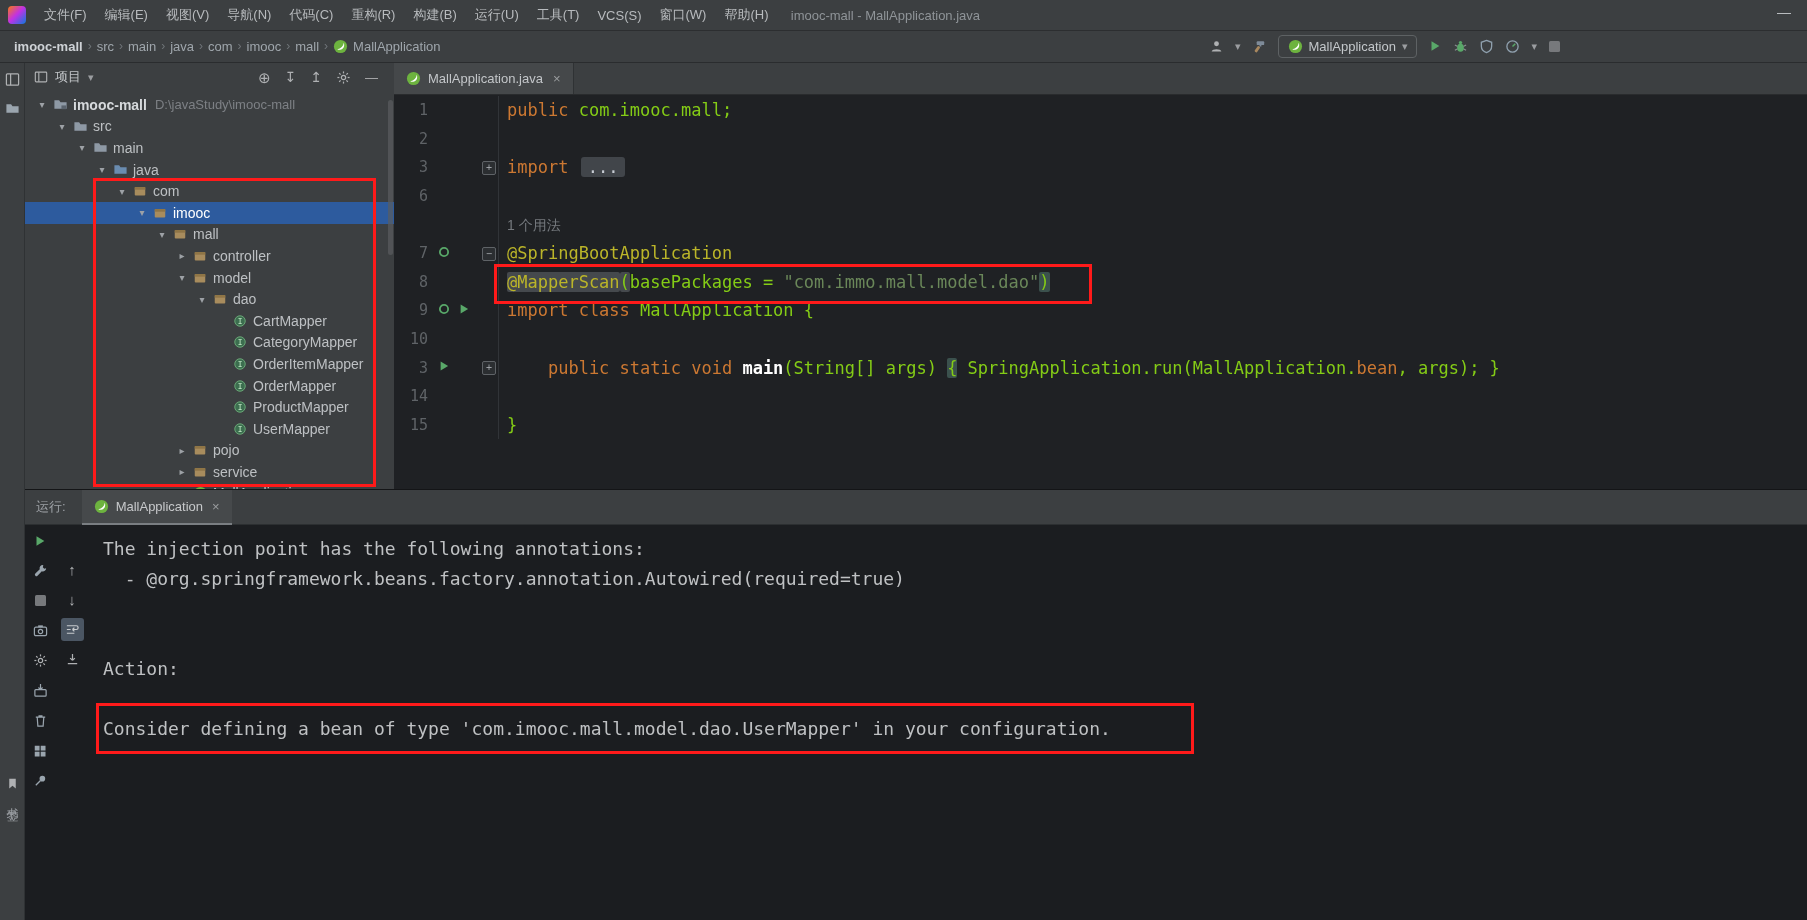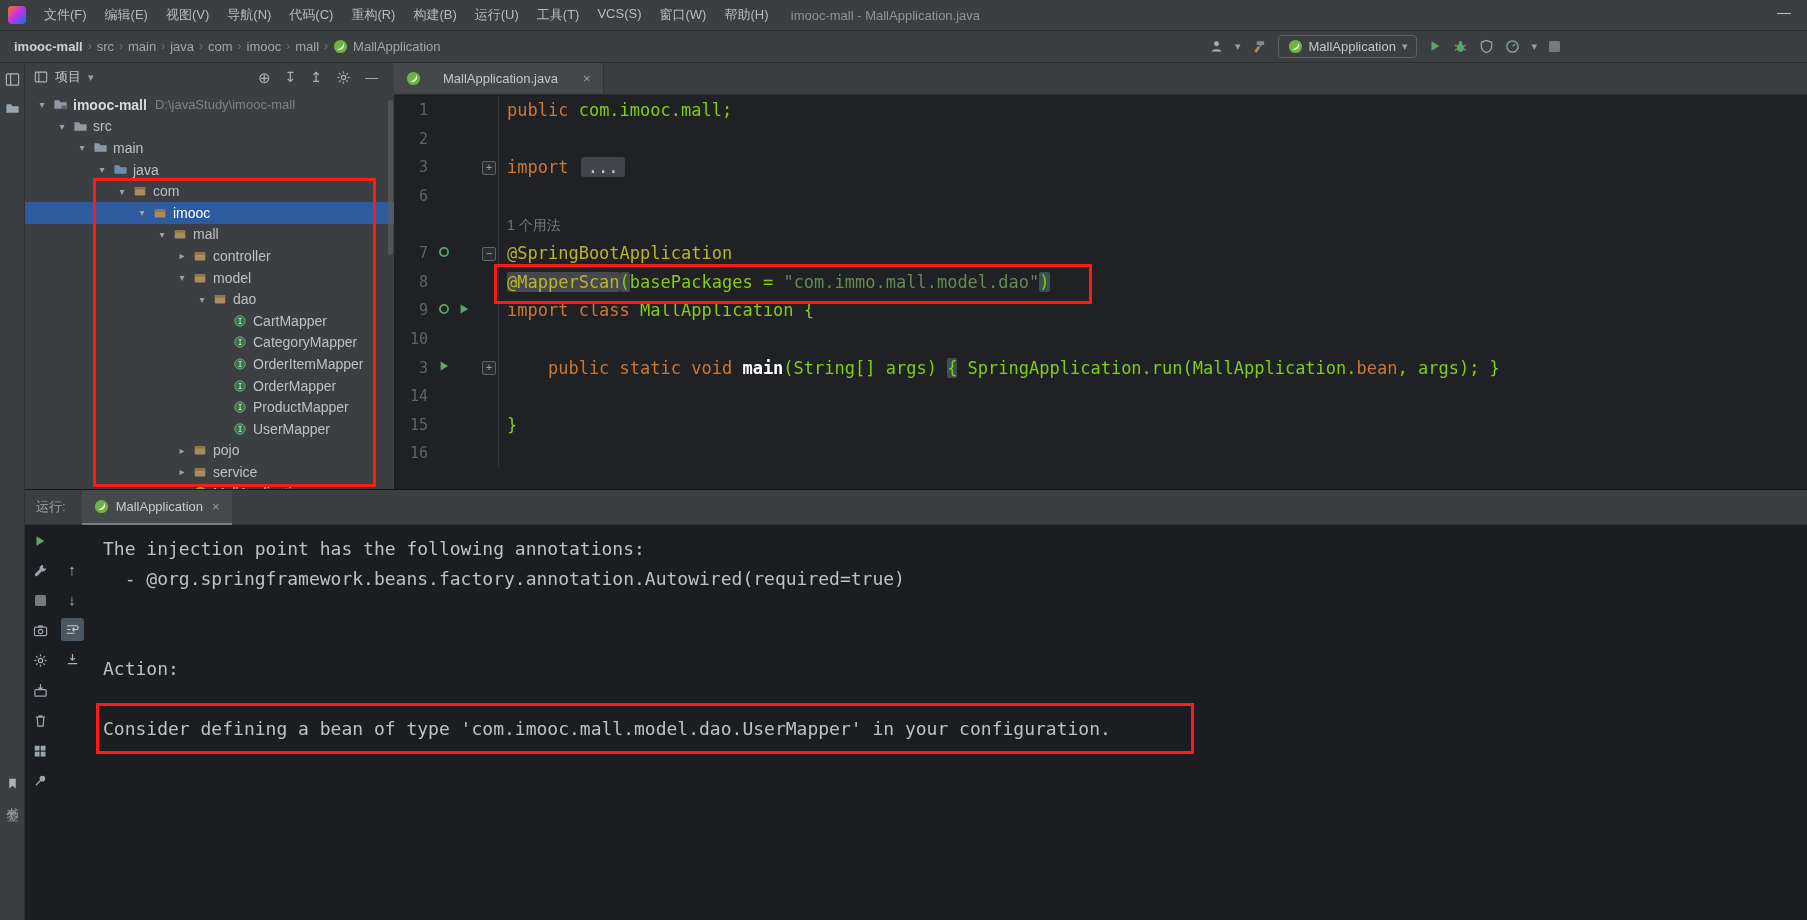--- a/index.html
+++ b/index.html
@@ -6,21 +6,21 @@
   body{position:relative;width:1807px;height:920px;overflow:hidden;
        font-family:"Liberation Sans",sans-serif;color:#bbbec2;-webkit-font-smoothing:antialiased;}
   .icon{display:inline-flex;align-items:center;justify-content:center;line-height:1;}
   .icon svg{display:block}
 
   
   .titlebar{position:absolute;left:0;top:0;width:100%;height:30px;background:#3c3f41;
             border-bottom:1px solid #2c2e30;display:flex;align-items:center;z-index:10}
   .applogo{width:18px;height:18px;border-radius:4px;margin:0 9px 0 8px;
            background:linear-gradient(135deg,#f97a12,#c131e5 48%,#0a7bdd)}
-  .menus{display:flex;align-items:flex-start}
+  .menus{display:flex;align-items:center}
   .menu-item{padding:0 9px;font-size:13px;color:#b8bbbe;cursor:default}
   .wintitle{position:absolute;left:49%;transform:translateX(-50%);font-size:13px;color:#8f9498}
   .minbtn{position:absolute;right:16px;top:4px;color:#b8bbbe;font-size:14px}
 
   
   .navbar{position:absolute;left:0;top:30px;width:100%;height:32px;background:#3c3f41;
           border-bottom:1px solid #2a2c2e;display:flex;align-items:center;z-index:9}
   .crumbs{display:flex;align-items:center;margin-left:14px;font-size:13px;color:#9fa6ac;white-space:nowrap}
   .crumb.first{font-weight:bold;color:#ced2d6}
   .crumb-sep{color:#6f7478;margin:0 5px;font-size:12px}
@@ -48,21 +48,21 @@
   .chev{width:16px;text-align:center;color:#9da1a6;font-size:10px;flex:none}
   .ticon{width:20px;flex:none;display:inline-flex;justify-content:center}
   .tlabel{margin-left:3px}
   .tlabel.bold{font-weight:bold;color:#d6d9dc}
   .suffix{color:#7d8085;margin-left:8px;font-size:13px}
   .vscroll{position:absolute;right:1px;top:38px;width:5px;height:155px;background:#5a5d5f;border-radius:3px;opacity:.7}
 
   
   .editor{position:absolute;left:394px;top:62px;right:0;height:427px;background:#1f2124}
   .tabbar{height:32px;background:#3c3f41;border-bottom:1px solid #292b2d;display:flex;align-items:flex-end}
-  .edtab{height:31px;display:inline-flex;align-items:center;gap:22px;padding:0 12px;background:#45484a;
+  .edtab{height:31px;display:inline-flex;align-items:center;gap:7px;padding:0 12px;background:#45484a;
          border-right:1px solid #2f3234;font-size:13px;color:#c3c6c9}
   .edtab .x{color:#9a9d9f;margin-left:3px;font-size:13px}
   .edbody{position:absolute;left:0;top:32px;right:0;bottom:0;overflow:hidden;padding-top:2px}
   .ed-row{display:flex;height:28.6px;align-items:center;font-family:"DejaVu Sans Mono",monospace;font-size:17px}
   .gut{position:relative;flex:0 0 104px;height:100%;border-right:1px solid #313438}
   .lnum{position:absolute;left:0;top:0;width:34px;height:100%;display:flex;align-items:center;justify-content:flex-end;
         color:#5f6367;font-size:15px}
   .gic{position:absolute;top:7px}
   .fold{position:absolute;left:88px;top:8px;width:12px;height:12px;border:1px solid #5f6367;border-radius:2px;
         background:#2b2e31;color:#9da1a6;font-size:10px;line-height:11px;text-align:center;
@@ -610,26 +610,20 @@
           <span class="lnum">14</span>
         </div>
         <div class="code"></div>
       </div>
       <div class="ed-row">
         <div class="gut">
           <span class="lnum">15</span>
         </div>
         <div class="code"><span class="tok pl">}</span></div>
       </div>
-      <div class="ed-row">
-        <div class="gut">
-          <span class="lnum">16</span>
-        </div>
-        <div class="code"></div>
-      </div>
     </div>
 </div>
 
 <div class="runpanel">
   <div class="run-head">
     <span class="run-label">运行:</span>
     <span class="runtab">
       <span class="icon" id="runTabIcon">
           <svg width="15" height="15" viewBox="0 0 16 16">
             <circle cx="8" cy="8" r="7" fill="#6DB33F"></circle>

